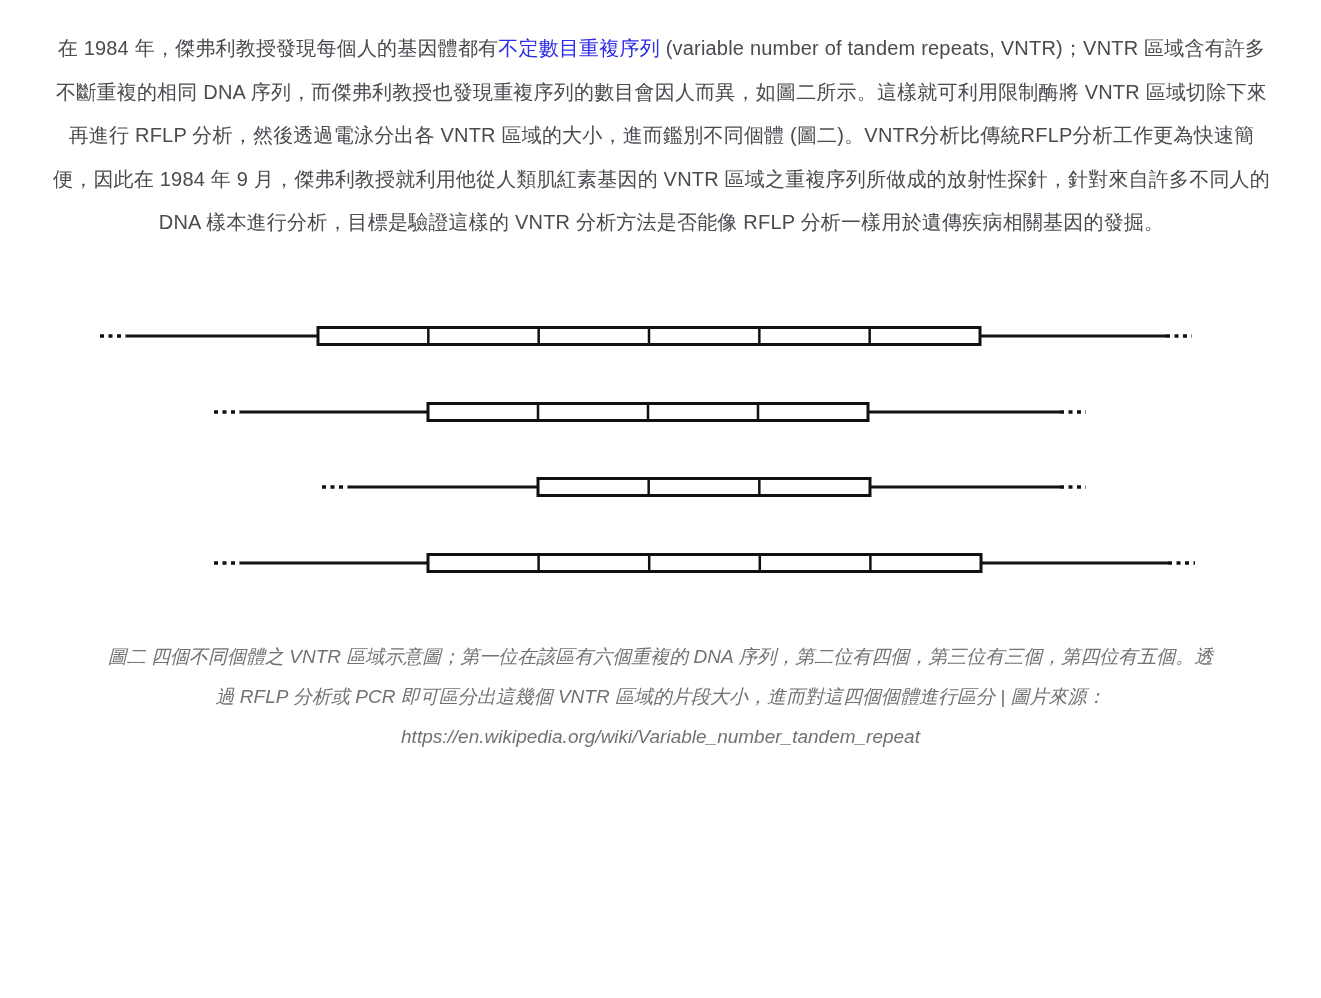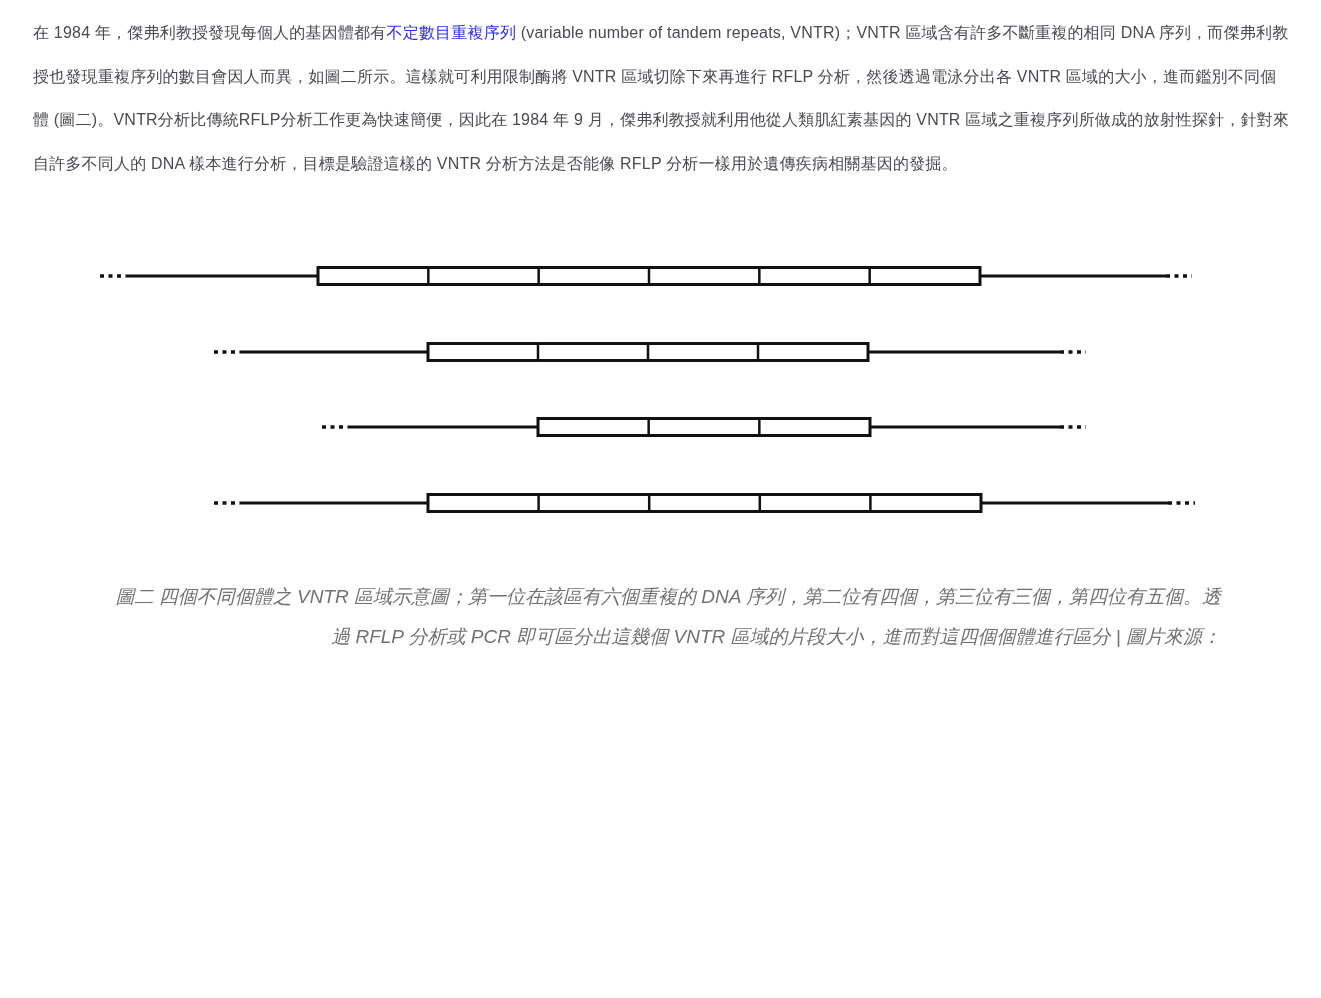--- a/index.html
+++ b/index.html
@@ -11,38 +11,38 @@
   }
   html,body{margin:0;padding:0;background:var(--bg);}
   body{
     width:1321px;
     font-family:"Liberation Sans","DejaVu Sans",sans-serif;
     color:var(--body-text);
     -webkit-font-smoothing:antialiased;
   }
   .article{padding-top:11px;}
   p.body-para{
-    margin:0;
+    margin:16px;
     padding:0 31px 0 33px;
-    font-size:16px;
+    font-size:20px;
     line-height:43.5px;
-    text-align:left;
+    text-align:center;
     letter-spacing:0.2px;
   }
   a.text-link{
     color:var(--link);
     text-decoration:none;
     cursor:pointer;
   }
   .figure-wrap{margin-top:66px;}
   svg.vntr{display:block;}
   .caption{
     margin-top:46px;
     padding:0 100px;
-    text-align:right;
+    text-align:center;
     font-style:italic;
     font-size:19px;
     line-height:40px;
     color:var(--caption-text);
   }
   .caption .src-url{display:block;}
   p.body-para.second{margin-top:36px;}
 </style>
 </head>
 <body>
@@ -93,16 +93,17 @@
           <line x1="538.6" x2="538.6" y1="243.5" y2="260.5" stroke="#111111" stroke-width="2.5"></line>
           <line x1="649.2" x2="649.2" y1="243.5" y2="260.5" stroke="#111111" stroke-width="2.5"></line>
           <line x1="759.8" x2="759.8" y1="243.5" y2="260.5" stroke="#111111" stroke-width="2.5"></line>
           <line x1="870.4" x2="870.4" y1="243.5" y2="260.5" stroke="#111111" stroke-width="2.5"></line>
         </g>
       </svg>
   </div>
 
   <div class="caption">
     <span>圖二 四個不同個體之 VNTR 區域示意圖；第一位在該區有六個重複的 DNA 序列，第二位有四個，第三位有三個，第四位有五個。透過 RFLP 分析或 PCR 即可區分出這幾個 VNTR 區域的片段大小，進而對這四個個體進行區分 | 圖片來源：</span>
+    <span class="src-url">https://en.wikipedia.org/wiki/Variable_number_tandem_repeat</span>
   </div>
 
 
 </div>
 
 </body></html>

